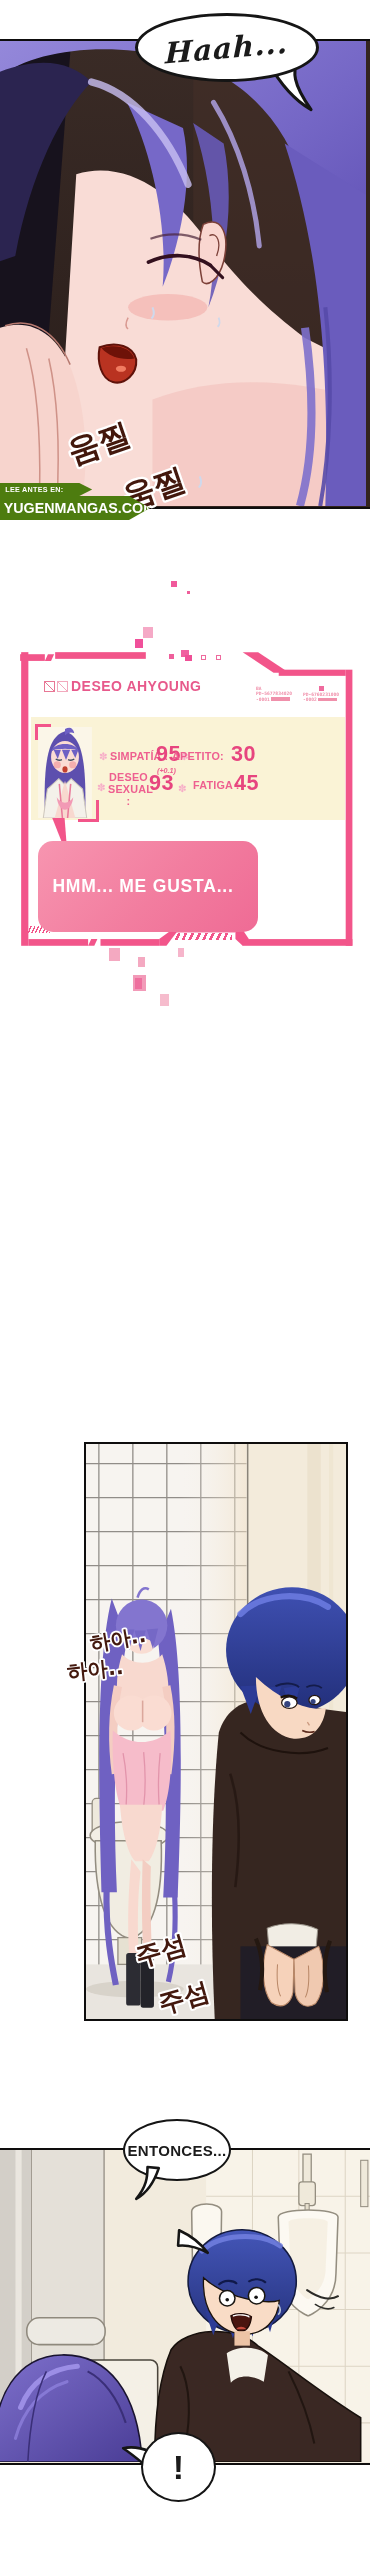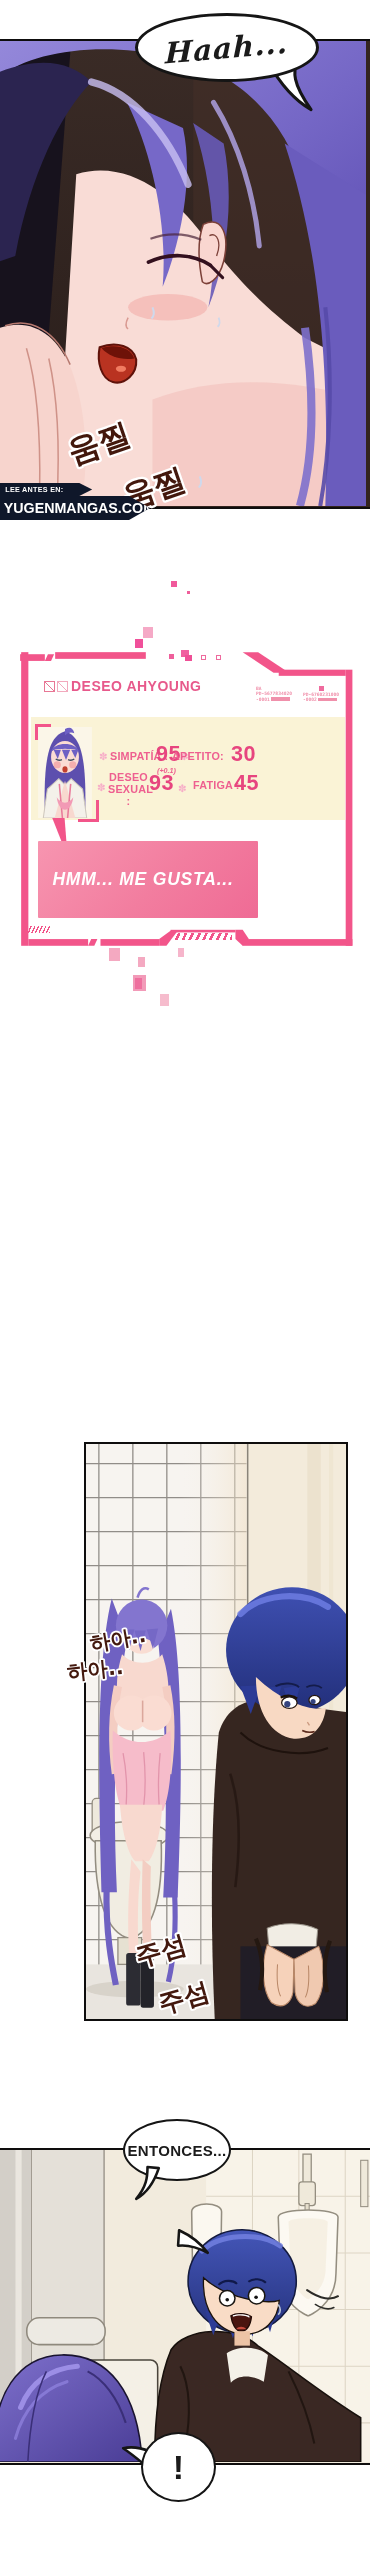--- a/index.html
+++ b/index.html
@@ -31,21 +31,21 @@
                   transform:rotate(-5deg) skewX(-6deg);font-family:"DejaVu Serif",serif;}
   #bubble-entonces{left:123px;top:2119px;width:104px;height:58px;border-radius:50%;}
   #bubble-entonces .t{font-size:15px;letter-spacing:0.3px;}
   #bubble-recompensa{left:54px;top:2172px;width:134px;height:88px;border-radius:46% 46% 48% 48%/52% 52% 46% 46%;}
   #bubble-recompensa .t{font-size:13.4px;line-height:1.2;letter-spacing:0.2px;}
   #bubble-exclaim{left:141px;top:2432px;width:71px;height:66px;border-radius:50%;z-index:9;}
   #bubble-exclaim .t{font-size:34px;font-weight:900;}
   .tail{position:absolute;z-index:8;overflow:visible;}
 
   
-  .wm{position:absolute;left:0;background:#0f172a;color:#ffffff;z-index:6;
+  .wm{position:absolute;left:0;background:#4d7c0f;color:#ffffff;z-index:6;
       display:flex;align-items:center;
       clip-path:polygon(0 0,86% 0,100% 50%,86% 100%,0 100%);}
   #wm1{top:483px;width:87px;height:13px;font-size:7.2px;font-weight:bold;
        letter-spacing:0.3px;padding-left:5.2px;}
   #wm2{top:496px;width:150px;height:24px;font-size:15.5px;font-weight:bold;}
   #wm2 .t{transform:scaleX(.92);transform-origin:left;padding-left:4.1px;letter-spacing:0;}
 
   
   .pix{position:absolute;z-index:3;}
   .hatch{position:absolute;z-index:3;
@@ -62,23 +62,23 @@
   #sp-cream{position:absolute;left:31px;top:717px;width:314px;height:103px;
             background:#faf3d6;z-index:2;}
   .bracket{position:absolute;z-index:4;}
   .stat-label{position:absolute;font-size:10.8px;font-weight:bold;color:#ee5f90;z-index:4;
               letter-spacing:0.2px;}
   .stat-value{position:absolute;font-size:21.6px;font-weight:bold;color:#e7457f;z-index:4;
               letter-spacing:0.5px;}
   .stat-note{position:absolute;font-size:7.2px;font-weight:bold;color:#ee5f90;z-index:4;font-style:italic;}
   .stat-bullet{position:absolute;font-size:10.3px;color:#f7aec8;z-index:4;
                font-family:"DejaVu Sans",sans-serif;}
-  #sp-speech{position:absolute;left:38px;top:841px;width:220px;height:77px;border-radius:1px;
+  #sp-speech{position:absolute;left:38px;top:841px;width:220px;height:91px;border-radius:15px;
              background:linear-gradient(135deg,#f795b0 0%,#f27d9f 55%,#ef6b95 100%);
-             display:flex;align-items:center;z-index:3;font-style:italic;}
+             display:flex;align-items:center;z-index:3;}
   #sp-speech .t{color:#ffffff;font-size:17.5px;font-weight:bold;letter-spacing:0.8px;
                 padding-left:14.4px;}
 </style>
 </head>
 <body>
 
 <div id="page">
 
   <div id="panel1" class="abs">
     <svg width="366" height="465" viewBox="0 0 720 908" preserveAspectRatio="none">

